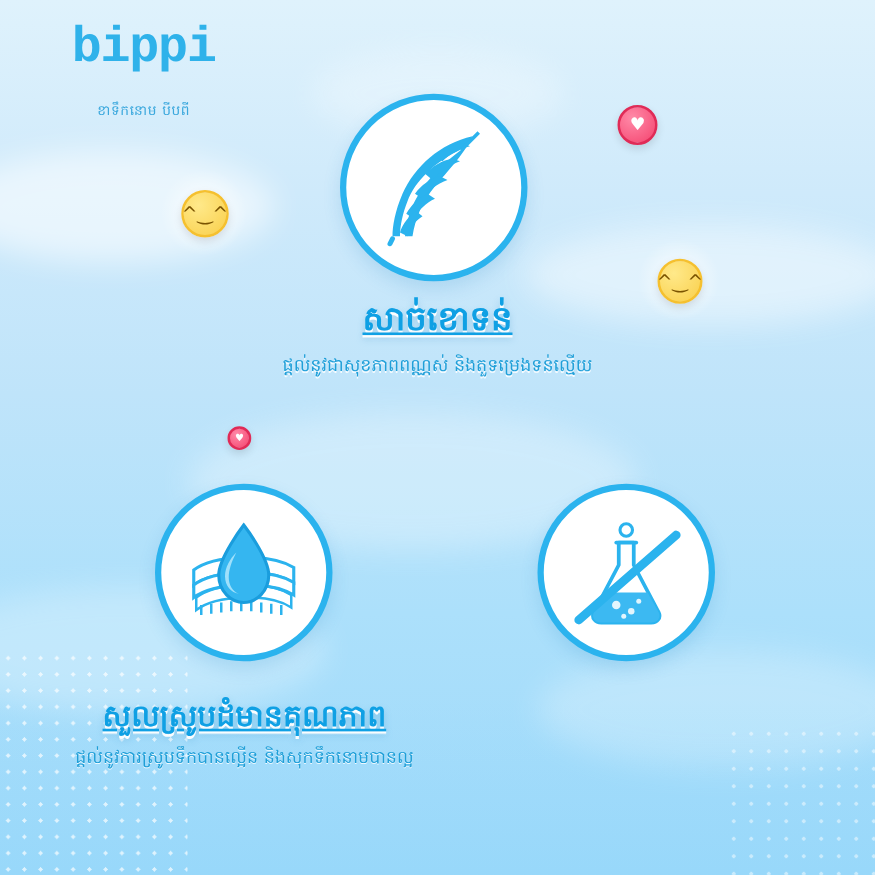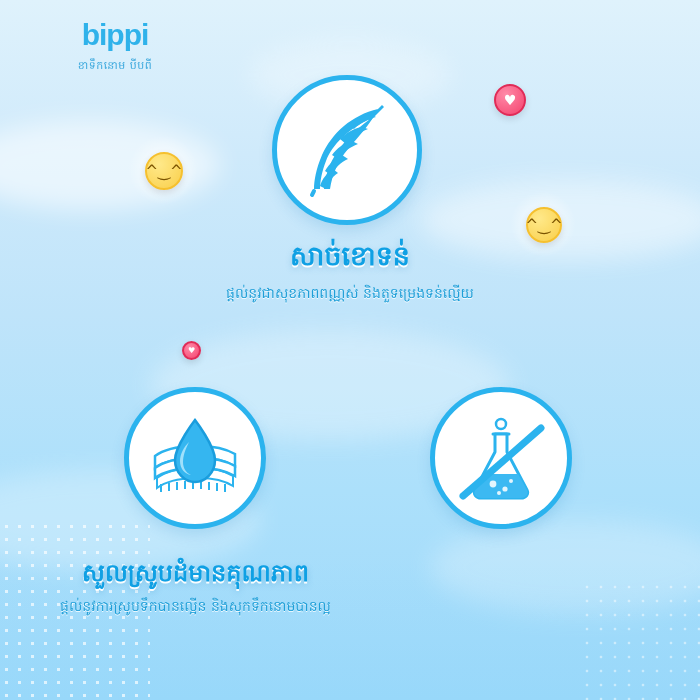--- a/index.html
+++ b/index.html
@@ -67,29 +67,29 @@
 
   
   .logo-wrap {
     position: absolute;
     left: 30px;
     top: 20px;
     width: 170px;
     text-align: center;
   }
   .logo-text {
-    font-family: Liberation Sans, sans-serif;
+    font-family: Liberation Mono, monospace;
     font-weight: bold;
-    font-size: 30px;
+    font-size: 40px;
     letter-spacing: -1px;
     color: #2fb2ea;
     line-height: 1;
   }
   .logo-sub {
-    margin-top: 8px;
+    margin-top: 21px;
     font-size: 11px;
     color: #3ba8dd;
     letter-spacing: .5px;
   }
 
   
   .badge {
     position: absolute;
     border-radius: 50%;
     background: #ffffff;
@@ -106,20 +106,21 @@
 
   .feature {
     position: absolute;
     text-align: center;
   }
   .feature-title {
     color: #0fa0e4;
     font-weight: bold;
     text-shadow: 0 2px 0 rgba(255,255,255,0.95), 0 3px 6px rgba(60,150,200,0.35);
     line-height: 1.3;
+    text-decoration: underline;
   }
   .feature-desc {
     color: #1f9fd8;
     line-height: 1.45;
     text-shadow: 0 1px 0 rgba(255,255,255,0.85);
   }
 
   #feature-top { left: 130px; top: 238px; width: 440px; }
   #feature-top .feature-title { font-size: 27px; }
   #feature-top .feature-desc { font-size: 14px; margin-top: 10px; }

